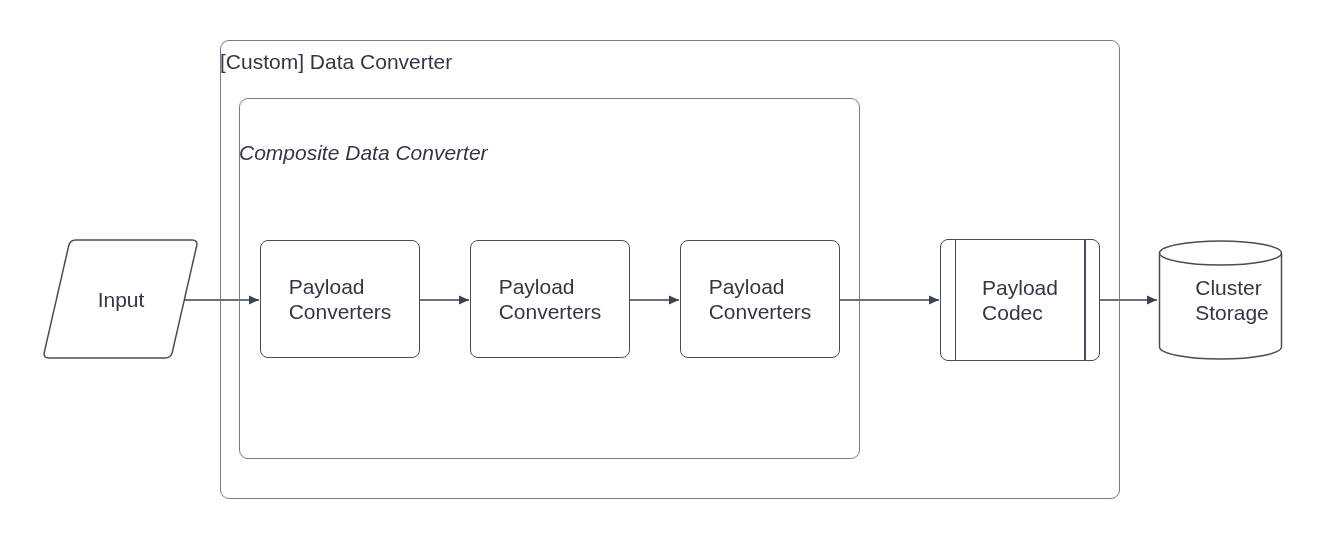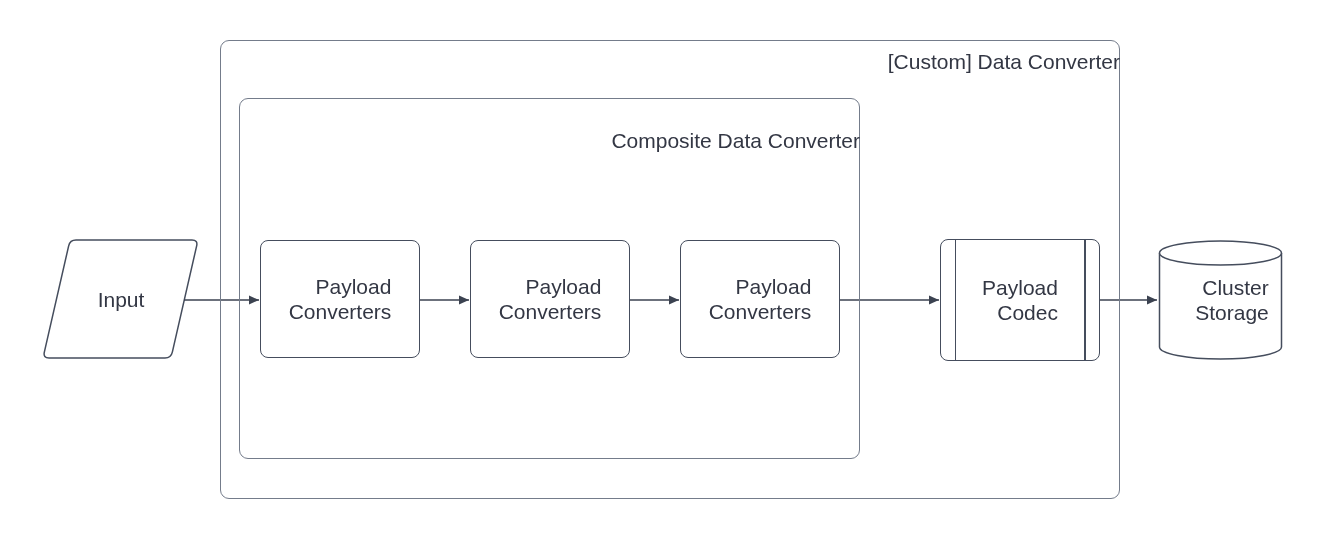--- a/index.html
+++ b/index.html
@@ -18,39 +18,39 @@
   .layer {
     position: absolute;
     left: 0;
     top: 0;
   }
   .label {
     position: absolute;
     font-size: 21px;
     line-height: 25px;
     color: var(--text, #333744);
-    text-align: right;
+    text-align: left;
     white-space: pre-line;
   }
   .flexcenter {
     display: flex;
     align-items: center;
     justify-content: center;
   }
   .container {
     position: absolute;
     box-sizing: border-box;
     border: 1px solid var(--container-stroke, #747c8b);
     border-radius: 9px;
     background: transparent;
   }
   .container-outer { left: 220px; top: 40px; width: 900px; height: 459px; }
   .container-inner { left: 239px; top: 98px; width: 621px; height: 361px; }
   .label-outer-title { left: 220px; top: 49px; width: 900px; }
-  .label-inner-title { left: 239px; top: 128px; width: 621px; }
+  .label-inner-title { left: 239px; top: 140px; width: 621px; font-style: italic; }
   .process {
     position: absolute;
     box-sizing: border-box;
     top: 240px;
     width: 160px;
     height: 118px;
     border: 1.5px solid var(--shape-stroke, #454d5d);
     border-radius: 8px;
     background: #ffffff;
   }

